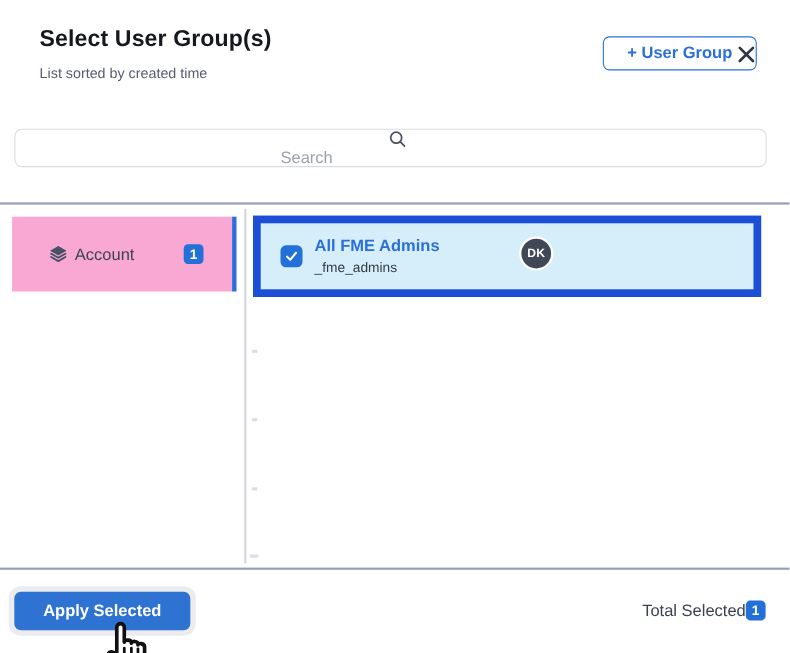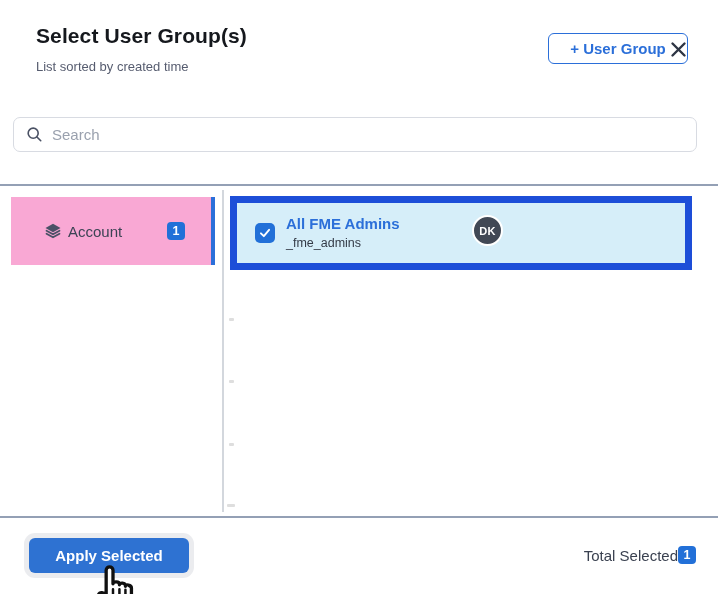--- a/index.html
+++ b/index.html
@@ -33,21 +33,21 @@
     position: absolute; left: 666px; top: 37px;
     width: 24px; height: 24px; cursor: pointer;
     display: flex; align-items: center; justify-content: center;
     background: none; border: none;
   }
   
   .searchbar {
     position: absolute; left: 13px; top: 117px;
     width: 684px; height: 35px;
     border: 1px solid #d8dbe2; border-radius: 7px;
-    display: flex; align-items: center; background: #fff;
+    display: flex; align-items: center; background: #fff; flex-direction: column;
   }
   .searchbar .sicon { margin-left: 12px; display: flex; align-items: center; }
   .searchbar input {
     flex: 1; border: none; outline: none; background: transparent;
     margin-left: 9px; margin-right: 10px;
     font-size: 15px; color: #30374a; font-family: "Liberation Sans", sans-serif;
   }
   .searchbar input::placeholder { color: #9aa1ae; }
   
   .hdivider { position: absolute; left: 0; width: 718px; height: 2px; background: #94a0b5; }
@@ -102,21 +102,20 @@
   .dot { position: absolute; width: 5px; height: 3px; background: #cccccc; opacity: .65; border-radius: 1px; }
   
   .btn-primary {
     position: absolute; left: 13px; top: 538px;
     width: 160px; height: 35px;
     background: #2e72d2; border: none; border-radius: 6px;
     color: #ffffff; font-size: 15px; font-weight: 700;
     font-family: "Liberation Sans", sans-serif;
     cursor: pointer;
     box-shadow: 0 0 0 5px rgba(164,170,182,0.22);
-    margin-left: 16px;
   }
   .hand-cursor { position: absolute; left: 84px; top: 555px; pointer-events: none; }
   .total-wrap {
     position: absolute; right: 22px; top: 546px;
     display: flex; align-items: center; 
   }
   .total-label { font-size: 15px; color: #3a4150; }
 </style>
 </head>
 <body>

